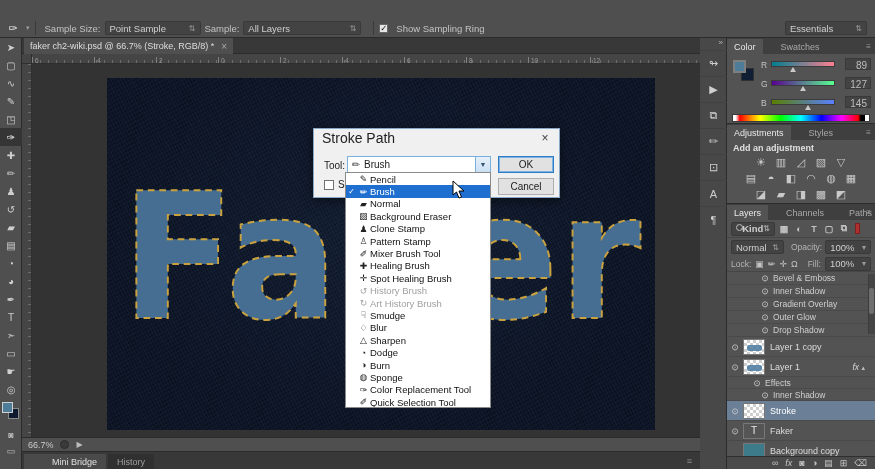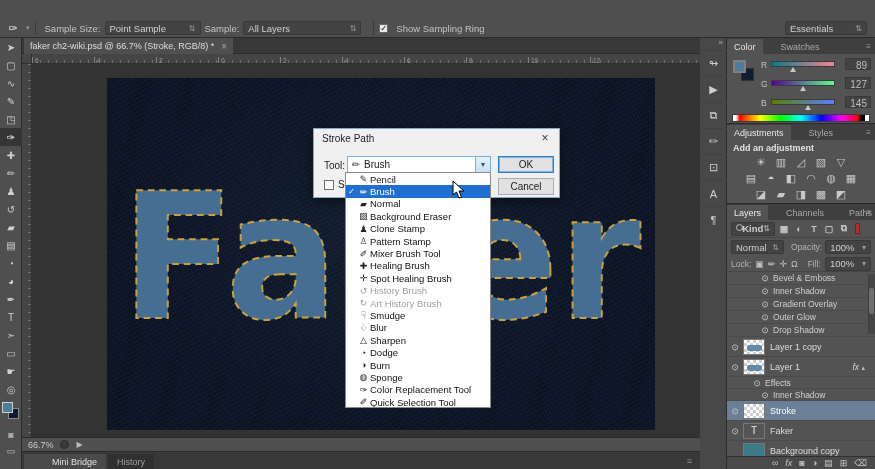--- a/index.html
+++ b/index.html
@@ -137,21 +137,21 @@
   .lrow.selected .lname { color:#ffffff; }
   .fx-badge { margin-left:auto; margin-right:10px; font-size:8.5px; font-style:italic; color:#d8d8d8; }
   .fx-badge .car { font-style:normal; font-size:7px; color:#bdbdbd; }
   #lp-scroll { position:absolute; right:0; top:70px; width:7px; height:60px; background:#454545; border-left:1px solid #3c3c3c; }
   #lp-thumb { position:absolute; right:1px; top:14px; width:5px; height:26px; background:#6f6f6f; border-radius:2px; }
   #lp-footer { position:absolute; left:0; top:252px; width:148px; height:13px; background:#4a4a4a; border-top:1px solid #2f2f2f; display:flex; align-items:center; justify-content:flex-end; gap:7px; padding-right:8px; }
   .ft-icon { color:#c3c3c3; font-size:9px; }
 
   
   #dialog { left:313px; top:128px; width:247px; height:70px; background:#f0f0f0; border:1px solid #89a8c8; box-shadow:0 3px 10px rgba(0,0,0,.5); z-index:20; color:#1b1b1b; }
-  #dlg-title { position:absolute; left:0; top:0; width:100%; height:18px; display:flex; align-items:center; padding-left:8px; font-size:10px; color:#222; }
+  #dlg-title { position:absolute; left:0; top:0; width:100%; height:18px; display:flex; align-items:center; padding-left:8px; font-size:14px; color:#222; }
   #dlg-close { position:absolute; right:0; top:0; width:28px; height:18px; display:flex; align-items:center; justify-content:center; font-size:12px; color:#444; }
   #dlg-tool-label { position:absolute; left:10px; top:31px; font-size:10px; }
   #dlg-select { position:absolute; left:33px; top:27px; width:144px; height:17px; background:#ffffff; border:1px solid #7ab0e0; display:flex; align-items:center; font-size:10px; }
   #dlg-select .sel-ico { width:16px; text-align:center; font-size:10px; color:#333; }
   #dlg-select .sel-arrow { margin-left:auto; width:15px; height:100%; background:linear-gradient(#e6f0fa,#cbe0f4); border-left:1px solid #7ab0e0; display:flex; align-items:center; justify-content:center; font-size:7px; color:#33546e; }
   .dlg-btn { position:absolute; left:184px; width:56px; height:17px; background:#e1e1e1; border:1px solid #adadad; font-size:10px; color:#1b1b1b; display:flex; align-items:center; justify-content:center; }
   #btn-ok { top:27px; border:1px solid #2d7cc4; box-shadow:0 0 0 1px #7fb3e3 inset; }
   #btn-cancel { top:49px; }
   #dlg-check { position:absolute; left:10px; top:50px; display:flex; align-items:center; }
   #dlg-check .box { width:10px; height:10px; background:#ffffff; border:1px solid #707070; margin-right:4px; }

